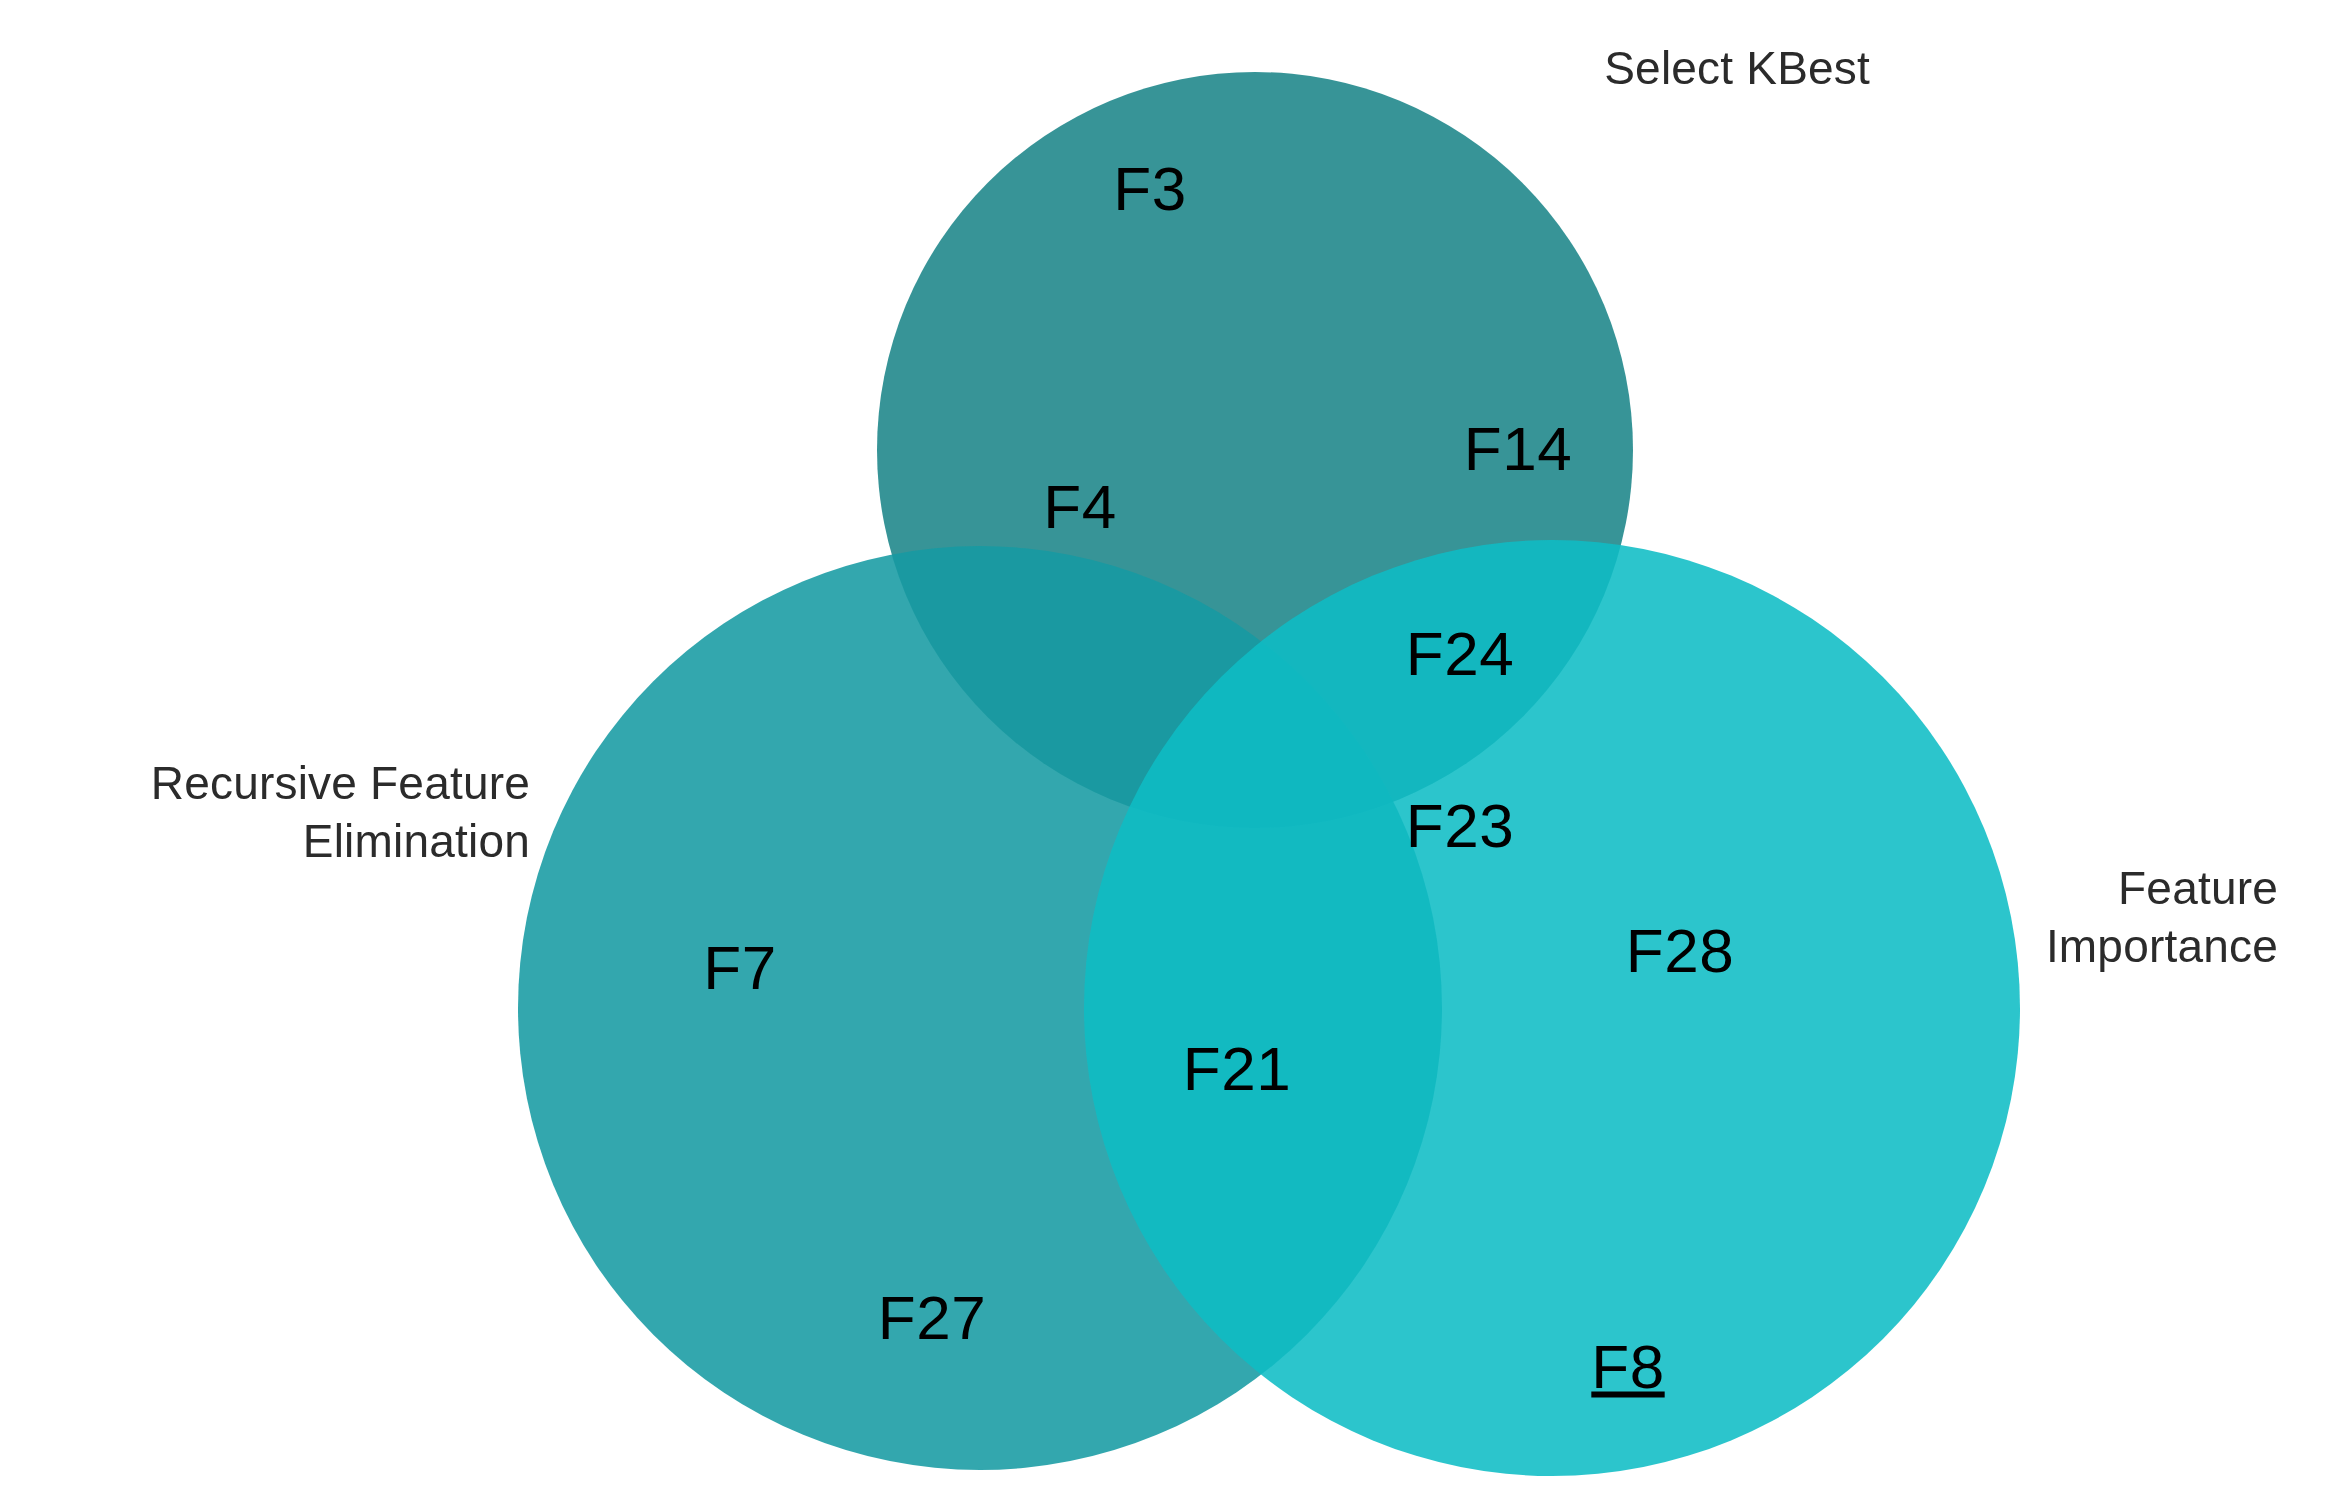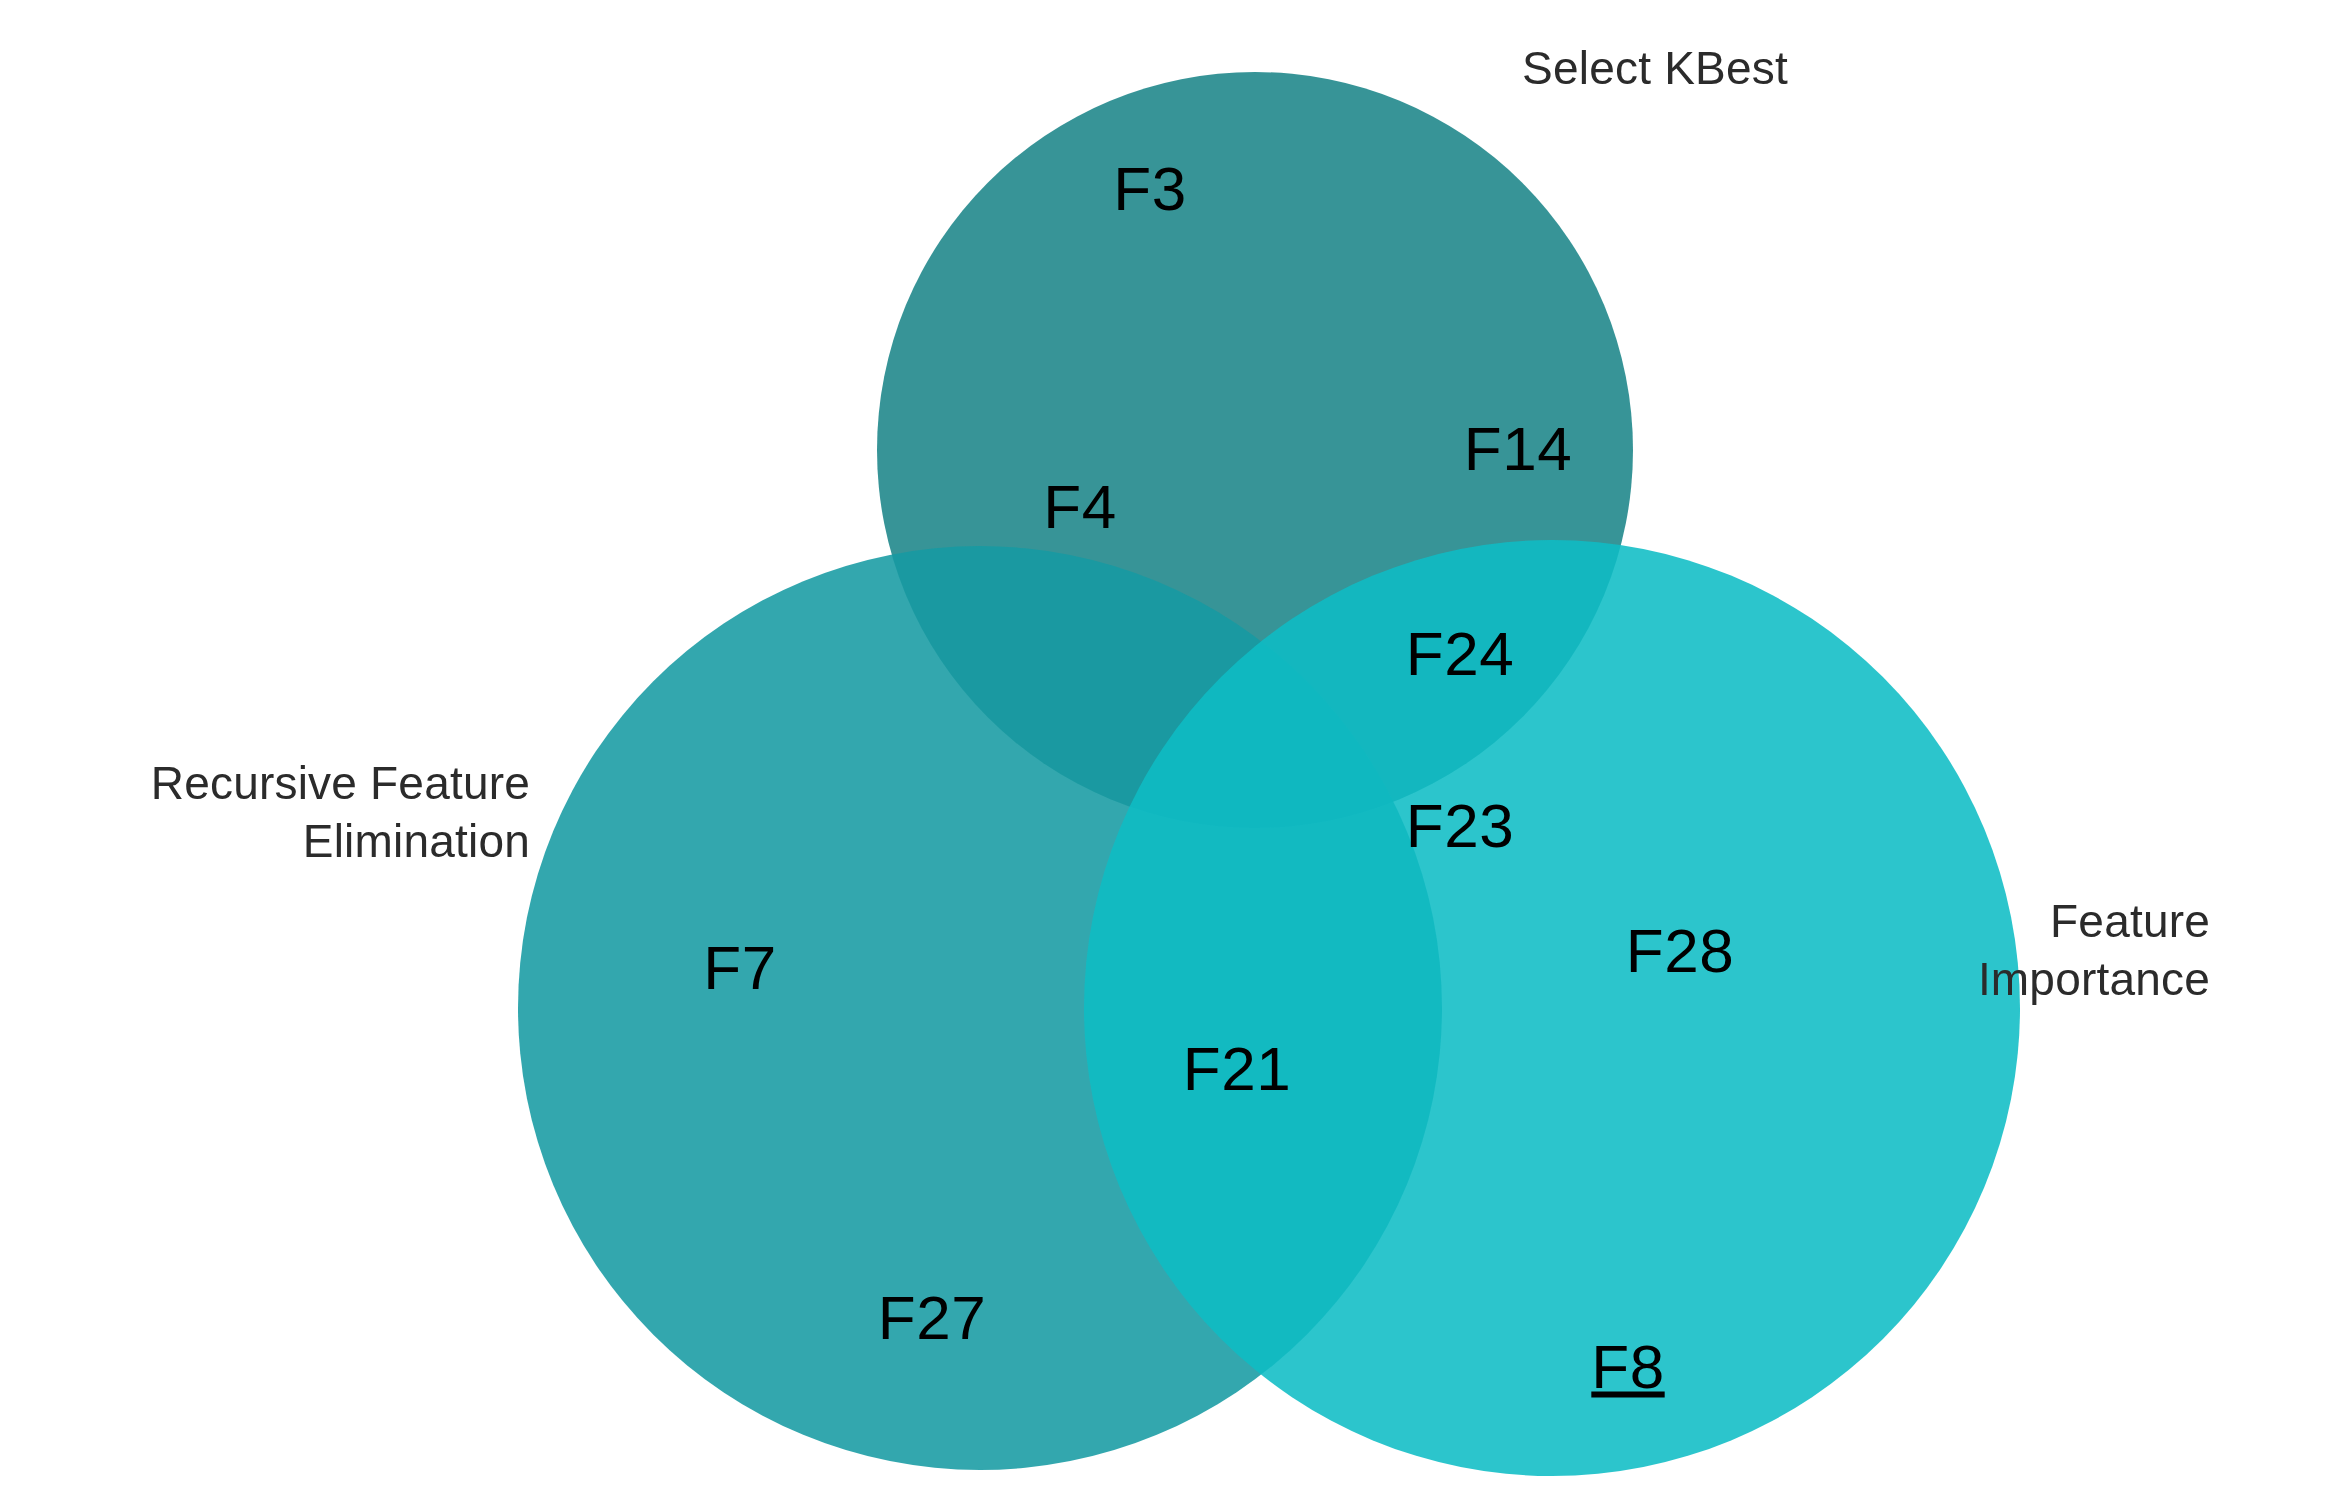--- a/index.html
+++ b/index.html
@@ -29,32 +29,31 @@
     line-height: 1.25;
     color: #2b2b2b;
     text-align: right;
     white-space: pre-line;
     letter-spacing: 0.2px;
   }
   #label-kbest {
     left: 1440px;
     top: 40px;
     width: 430px;
-    text-align: center;
+    text-align: right;
   }
   #label-rfe {
     left: 10px;
     top: 755px;
     width: 520px;
   }
   #label-fi {
-    left: 1924px;
+    left: 1992px;
     top: 860px;
     width: 286px;
-    margin-top: 33px;
   }
   .item-label {
     position: absolute;
     font-family: "Liberation Sans", sans-serif;
     font-size: 62px;
     color: #000000;
     transform: translate(-50%, -50%);
     white-space: nowrap;
     letter-spacing: 0.5px;
   }

